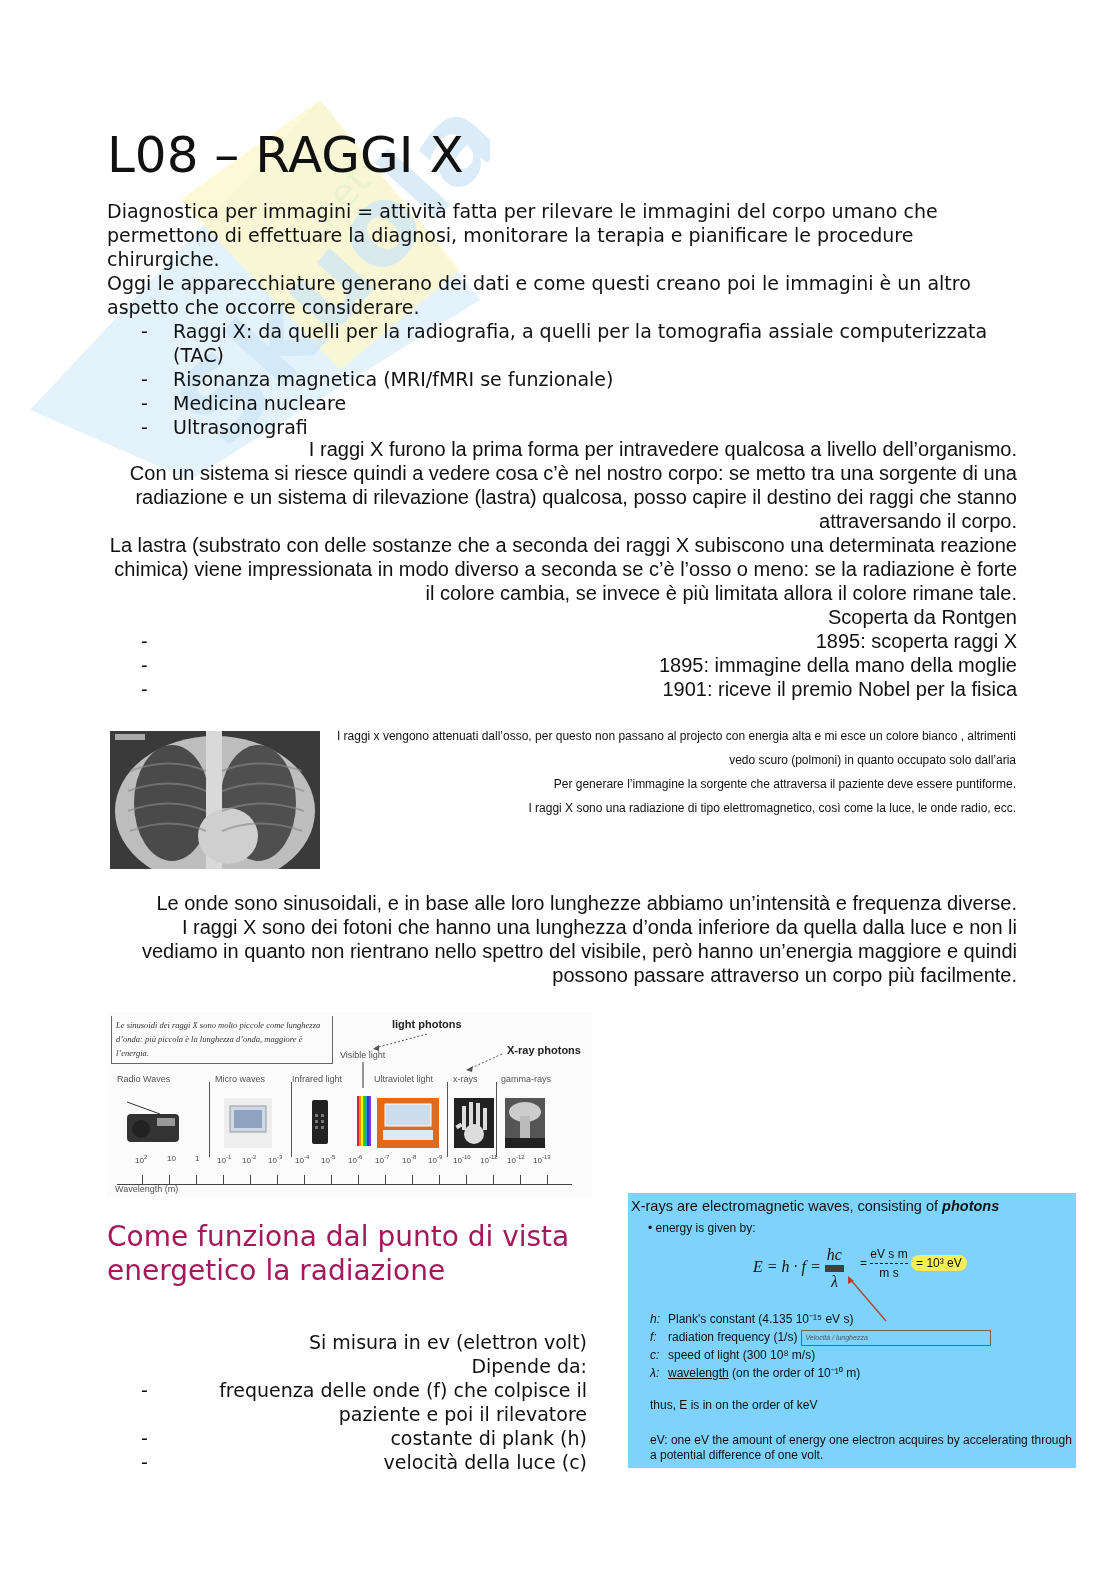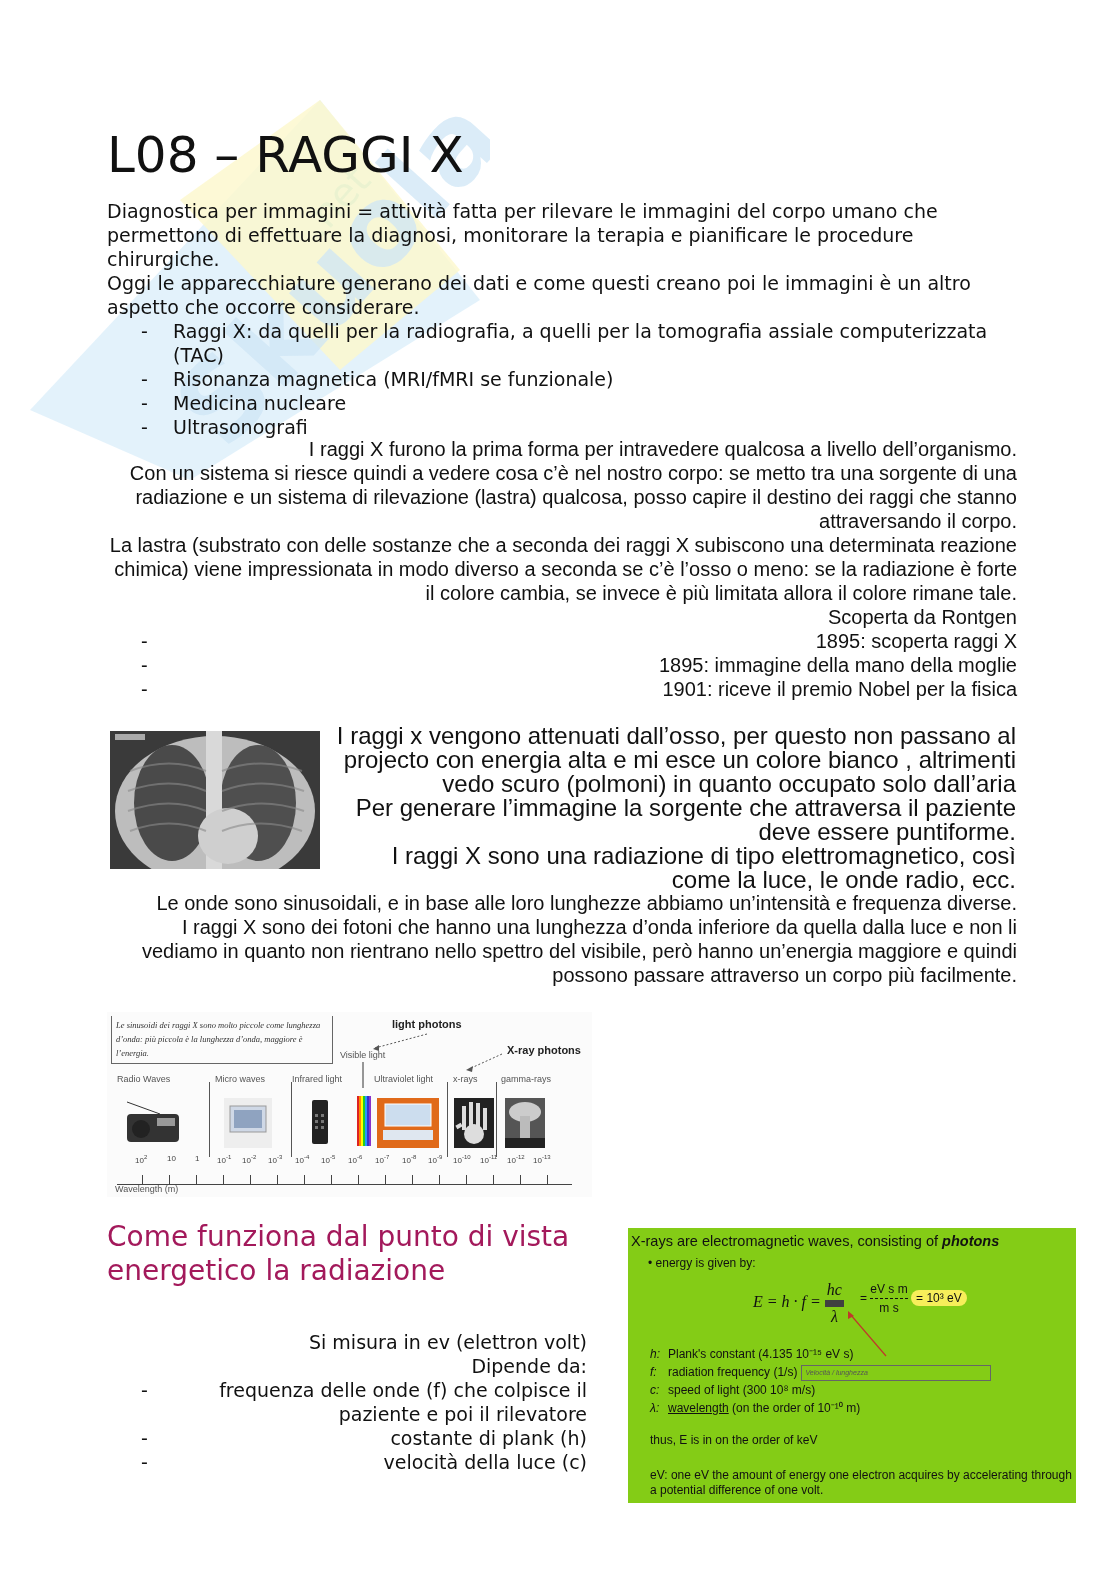--- a/index.html
+++ b/index.html
@@ -34,21 +34,21 @@
   .spectrum .big { font-size: 11px; color: #222; font-family: "Liberation Sans", sans-serif; position: absolute; white-space: nowrap; }
   .spectrum .divider { position: absolute; width: 1px; background: #555; }
   .spectrum .pic { position: absolute; }
   .spectrum .axis { position: absolute; left: 10px; top: 172px; width: 455px; height: 1px; background: #444; }
   .spectrum .tick { position: absolute; top: 163px; width: 1px; height: 9px; background: #444; }
   .spectrum .tl { position: absolute; top: 142px; font-size: 8px; color: #444; font-family: "Liberation Sans", sans-serif; white-space: nowrap; }
   .spectrum .tl sup { font-size: 6px; }
 
   .h2 { position: absolute; left: 107px; top: 1220px; font-size: 28px; line-height: 34px; color: #a3195b; margin: 0; font-weight: normal; }
 
-  .physics { position: absolute; left: 628px; top: 1228px; width: 448px; height: 275px; background: #84cc16;
+  .physics { position: absolute; left: 628px; top: 1193px; width: 448px; height: 275px; background: #7dd3fc;
              font-family: "Liberation Sans", sans-serif; color: #111; }
   .physics .head { position: absolute; left: 3px; top: 5px; font-size: 14.5px; }
   .physics .head b { font-style: italic; }
   .physics .bullet { position: absolute; left: 20px; top: 28px; font-size: 12px; }
   .physics .formula { position: absolute; left: 125px; top: 52px; font-family: "Liberation Serif", serif; font-size: 16px; font-style: italic; }
   .physics .frac { display: inline-block; vertical-align: middle; text-align: center; line-height: 20px; }
   .physics .frac .num { display: block; border-bottom: 7px solid #404040; padding: 0 2px; }
   .physics .units { position: absolute; left: 232px; top: 52px; font-size: 12px; }
   .physics .units .dash-frac { display: inline-block; vertical-align: middle; text-align: center; line-height: 18px; }
   .physics .units .dash-frac .num { display: block; border-bottom: 1px dashed #111; }
@@ -113,21 +113,21 @@
           <path d="M20 100 Q60 85 96 100"></path>
         <path d="M112 40 Q150 25 192 40"></path>
           <path d="M112 60 Q150 45 194 60"></path>
           <path d="M112 80 Q150 65 194 80"></path>
           <path d="M112 100 Q150 85 192 100"></path>
       </g>
       <rect x="5" y="3" width="30" height="6" fill="#aaa"></rect>
     </svg>
   </div>
 
-  <div class="side-text narrow" style="font-size:24px;">
+  <div class="side-text narrow" style="font-size:12px;">
     <p> I raggi x vengono attenuati dall’osso, per questo non passano al projecto con energia alta e mi esce un colore bianco , altrimenti vedo scuro (polmoni) in quanto occupato solo dall’aria</p>
     <p>Per generare l’immagine la sorgente che attraversa il paziente deve essere puntiforme.</p>
     <p>I raggi X sono una radiazione di tipo elettromagnetico, così come la luce, le onde radio, ecc.</p>
   </div>
 
   <div class="block narrow" style="top:891px; width:910px; font-size:20px;">
     <p>Le onde sono sinusoidali, e in base alle loro lunghezze abbiamo un’intensità e frequenza diverse.</p>
     <p>I raggi X sono dei fotoni che hanno una lunghezza d’onda inferiore da quella dalla luce e non li vediamo in quanto non rientrano nello spettro del visibile, però hanno un’energia maggiore e quindi possono passare attraverso un corpo più facilmente.</p>
   </div>
 

